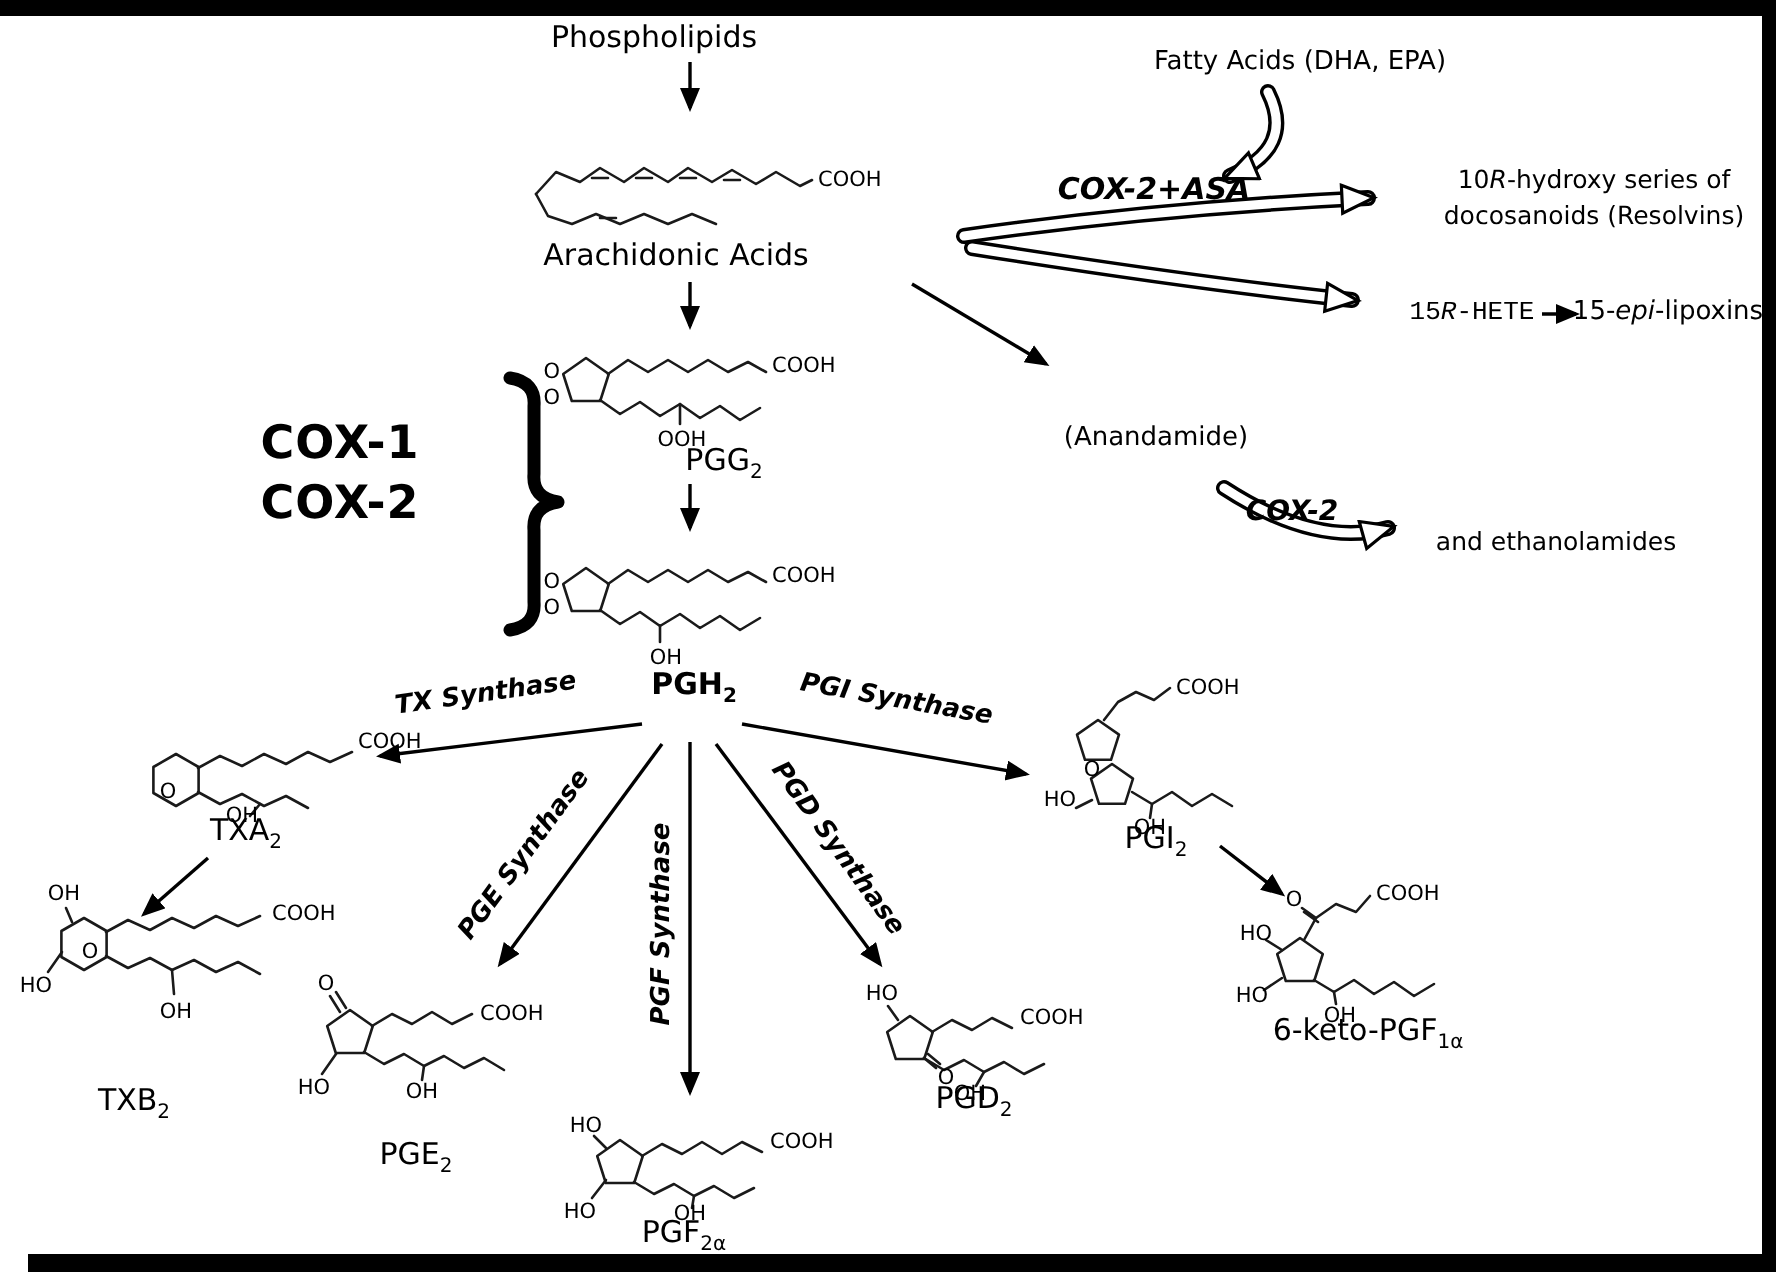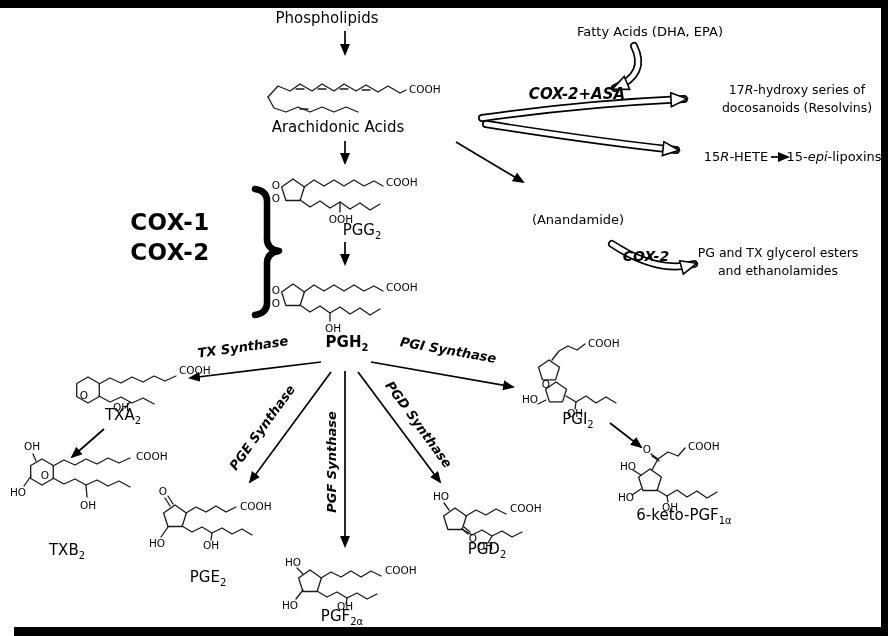--- a/index.html
+++ b/index.html
@@ -190,36 +190,35 @@
   </svg>
 
   <div class="lbl md" style="left:327px;top:19px;">Phospholipids</div>
 
   <div class="lbl md2" style="left:650px;top:32px;">Fatty Acids (DHA, EPA)</div>
 
   <div class="lbl md" style="left:338px;top:128px;">Arachidonic Acids</div>
 
   <div class="lbl coxlbl" style="left:577px;top:95px;">COX-2+ASA</div>
 
-  <div class="lbl sm" style="left:797px;top:90px;"><span>17</span><span class="it">R</span><span>-hydroxy series of</span></div>
+  <div class="lbl sm" style="left:797px;top:90px;"><span>10</span><span class="it">R</span><span>-hydroxy series of</span></div>
   <div class="lbl sm" style="left:797px;top:108px;">docosanoids (Resolvins)</div>
 
-  <div class="lbl md2" style="left:736px;top:157px;"><span>15</span><span class="it">R</span><span>-HETE</span></div>
+  <div class="lbl md2" style="left:736px;top:157px;font-family:Liberation Mono, monospace;"><span>15</span><span class="it">R</span><span>-HETE</span></div>
   <div class="lbl md2" style="left:834px;top:157px;"><span>15-</span><span class="it">epi</span><span>-lipoxins</span></div>
 
   <div class="lbl bigcox" style="left:170px;top:222px;">COX-1</div>
   <div class="lbl bigcox" style="left:170px;top:252px;">COX-2</div>
 
   <div class="lbl compound" style="left:346px;top:232px;margin-left:16px;"><span>PGG</span><sub>2</sub></div>
 
   <div class="lbl md2" style="left:578px;top:220px;">(Anandamide)</div>
 
   <div class="lbl coxlbl2" style="left:646px;top:256px;">COX-2</div>
 
-  <div class="lbl sm" style="left:778px;top:253px;">PG and TX glycerol esters</div>
   <div class="lbl sm" style="left:778px;top:271px;">and ethanolamides</div>
 
   <div class="lbl compound" style="left:347px;top:344px;font-weight:bold;"><span>PGH</span><sub>2</sub></div>
 
   <div class="lbl enzyme" style="left:243px;top:348px;transform:translate(-50%,-50%) rotate(-8deg);">TX Synthase</div>
   <div class="lbl enzyme" style="left:448px;top:351px;transform:translate(-50%,-50%) rotate(10deg);">PGI Synthase</div>
   <div class="lbl enzyme" style="left:263px;top:428px;transform:translate(-50%,-50%) rotate(-54deg);">PGE Synthase</div>
   <div class="lbl enzyme" style="left:332px;top:462px;transform:translate(-50%,-50%) rotate(-90deg);">PGF Synthase</div>
   <div class="lbl enzyme" style="left:418px;top:425px;transform:translate(-50%,-50%) rotate(54deg);">PGD Synthase</div>
 

